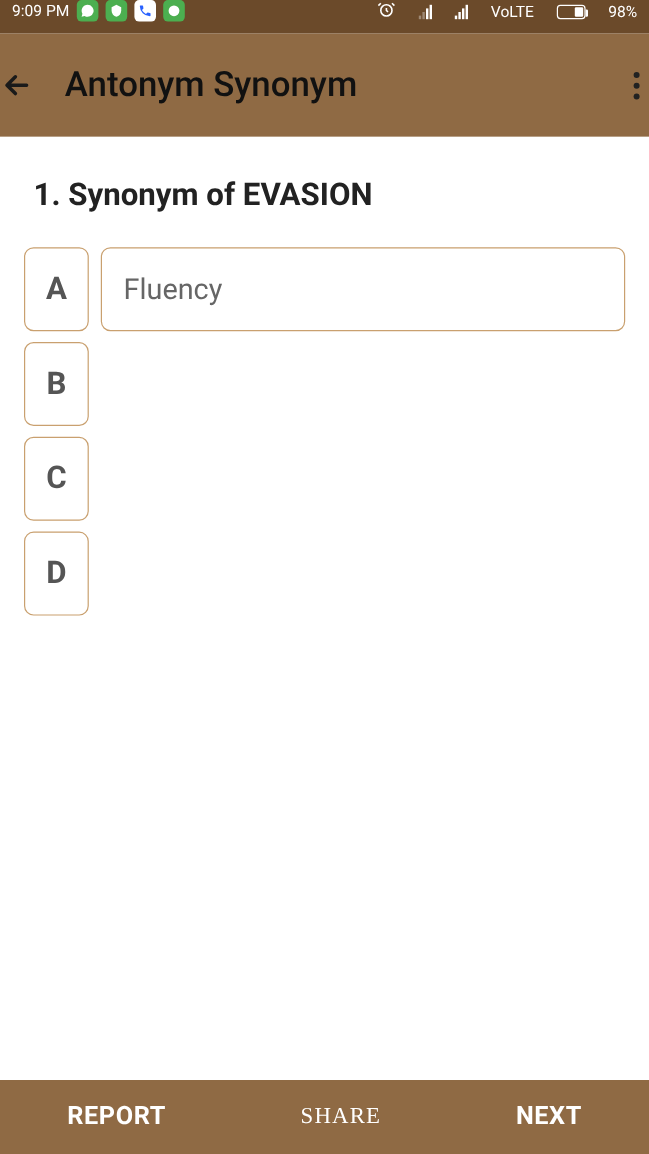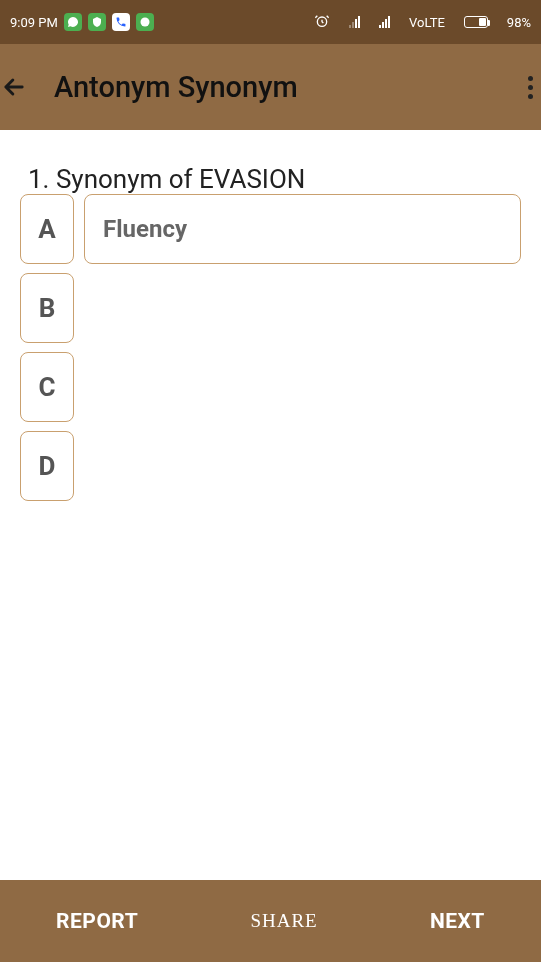--- a/index.html
+++ b/index.html
@@ -1,23 +1,23 @@
 <!DOCTYPE html>
 <html><head>
 <meta charset="utf-8">
 <style>
   * { margin: 0; padding: 0; box-sizing: border-box; }
   html, body { width: 541px; height: 962px; font-family: -apple-system, Roboto, "Helvetica Neue", Arial, sans-serif; overflow: hidden; background: #fff; }
 
   .status-bar {
-    height: 44px;
+    height: 28px;
     background: #6b4a2a;
     color: #fff;
     display: flex;
-    align-items: center;
+    align-items: flex-start;
     padding: 0 10px;
     font-size: 13px;
   }
   .status-left { display: flex; align-items: center; gap: 6px; }
   .status-right { margin-left: auto; display: flex; align-items: center; gap: 19px; }
   .app-icon {
     width: 18px; height: 18px; border-radius: 4px;
     display: flex; align-items: center; justify-content: center;
     font-size: 11px;
   }
@@ -51,21 +51,22 @@
   .more-dots span { width:5px; height:5px; background:#222; border-radius:50%; }
 
   .content {
     padding: 34px 20px 0 20px;
     height: calc(962px - 28px - 86px - 70px);
     background: #fff;
   }
   .question {
     font-size: 26px;
     color: #222;
-    font-weight: 400;
+    font-weight: 700;
+    margin-bottom: 28px;
     padding-left: 8px;
   }
   .option-row {
     display: flex;
     gap: 10px;
     margin-bottom: 9px;
   }
   .option-letter {
     width: 54px; height: 70px;
     border: 1px solid #c9a06f;
@@ -76,28 +77,27 @@
   }
   .option-text {
     flex: 1; height: 70px;
     border: 1px solid #c9a06f;
     border-radius: 8px;
     display:flex; align-items:center;
     padding: 0 18px;
     font-size: 24px; color:#666;
     background:#fff;
     cursor:pointer;
-    font-weight:bold;
   }
 
   .bottom-bar {
     position: absolute;
     left: 0; right: 0;
     bottom: 0;
-    height: 82px;
+    height: 62px;
     background: #8f6a44;
     display:flex; align-items:center; justify-content:space-around;
   }
   .bottom-btn {
     font-size: 21px; font-weight: 700; color:#fff;
     letter-spacing: .5px; cursor:pointer;
     padding: 10px 20px;
   }
   .bottom-btn-share { font-family: Georgia, 'Times New Roman', serif; font-weight:400; font-size:19px; letter-spacing:1px; }
 </style>

